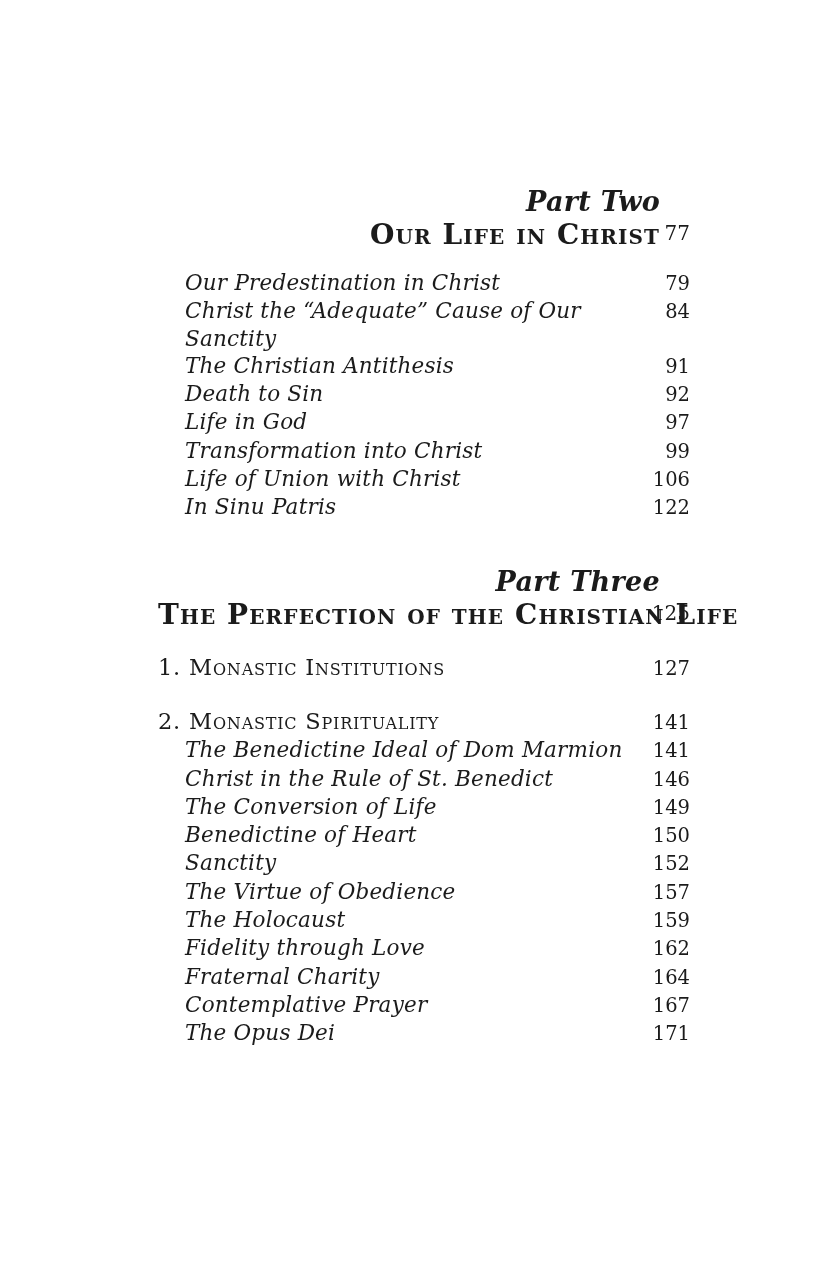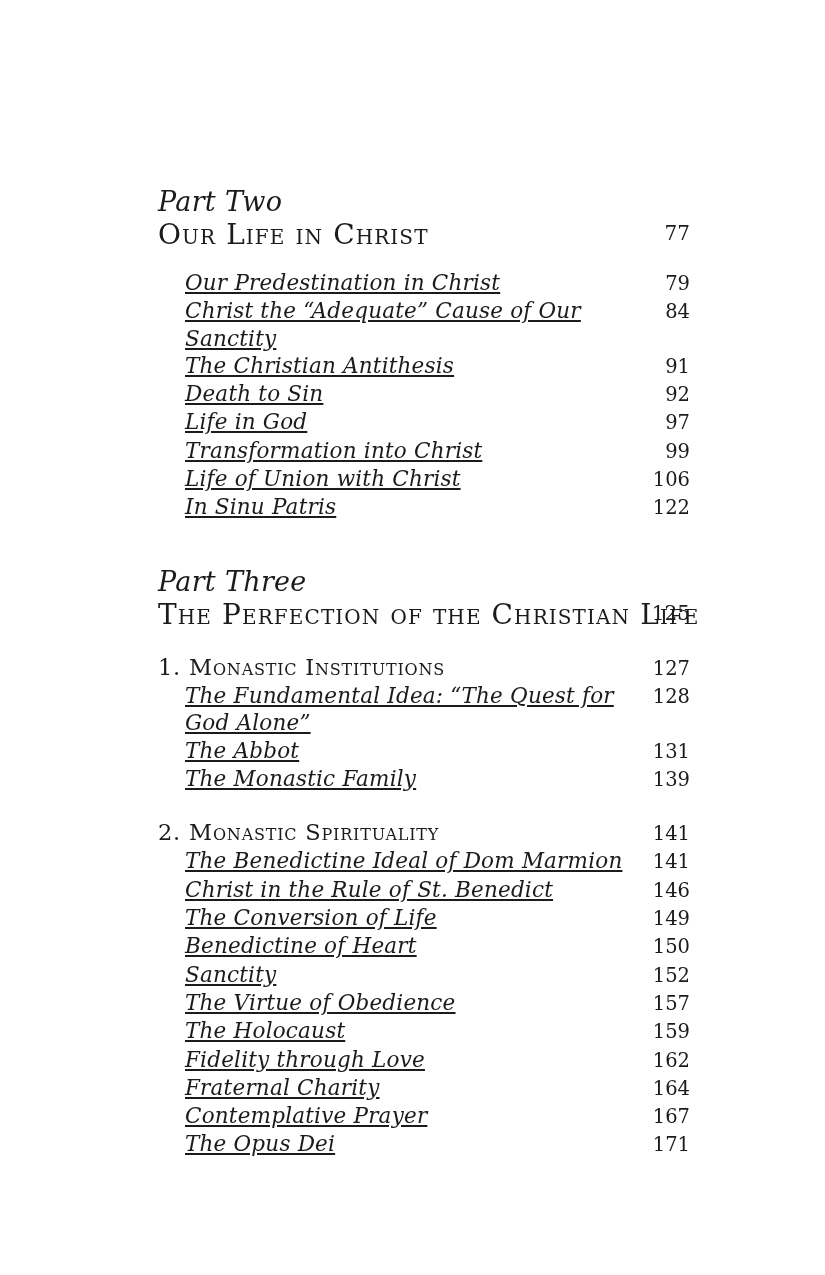--- a/index.html
+++ b/index.html
@@ -21,21 +21,22 @@
     left: 158px;
     top: 0;
     width: 532px;
   }
   
   .toc-section.sec0 { margin-top: 186px; }
   .toc-section.sec1 { margin-top: 44px; }
   .part-heading { position: relative; }
   .head-text {
     margin-right: 30px;
-    text-align: left;
+    text-align: right;
+    font-weight: bold;
   }
   .part-label {
     font-style: italic;
     font-size: 27px;
     line-height: 32px;
     letter-spacing: 0.3px;
   }
   .part-title {
     font-variant: small-caps;
     font-size: 28px;
@@ -56,21 +57,20 @@
     display: flex;
     justify-content: space-between;
     align-items: baseline;
     line-height: 27.3px;
     padding-left: 27px;
   }
   .entry-label {
     font-style: italic;
     font-size: 21.5px;
     letter-spacing: 0.2px;
-    text-decoration: underline;
   }
   .entry-page {
     font-size: 19.5px;
     font-style: normal;
     font-variant: normal;
     letter-spacing: 0;
   }
   
   .chapter.ch0 { margin-top: 23px; }
   .chapter.ch1 { margin-top: 26px; }
@@ -139,34 +139,20 @@
             <div class="part-label">Part Three</div>
             <div class="part-title">The Perfection of the Christian Life</div>
           </div>
           <span class="header-pagenum">125</span>
         </header>
         <div class="chapter ch0">
           <div class="chapter-heading">
             <span class="chapter-title-wrap"><span class="chapter-number">1.</span><span class="chapter-title">Monastic Institutions</span></span>
             <span class="entry-page">127</span>
           </div>
-          <div class="entries">
-            <div class="entry">
-              <span class="entry-label">The Fundamental Idea: “The Quest for God Alone”</span>
-              <span class="entry-page">128</span>
-            </div>
-            <div class="entry">
-              <span class="entry-label">The Abbot</span>
-              <span class="entry-page">131</span>
-            </div>
-            <div class="entry">
-              <span class="entry-label">The Monastic Family</span>
-              <span class="entry-page">139</span>
-            </div>
-          </div>
         </div>
         <div class="chapter ch1">
           <div class="chapter-heading">
             <span class="chapter-title-wrap"><span class="chapter-number">2.</span><span class="chapter-title">Monastic Spirituality</span></span>
             <span class="entry-page">141</span>
           </div>
           <div class="entries">
             <div class="entry">
               <span class="entry-label">The Benedictine Ideal of Dom Marmion</span>
               <span class="entry-page">141</span>

